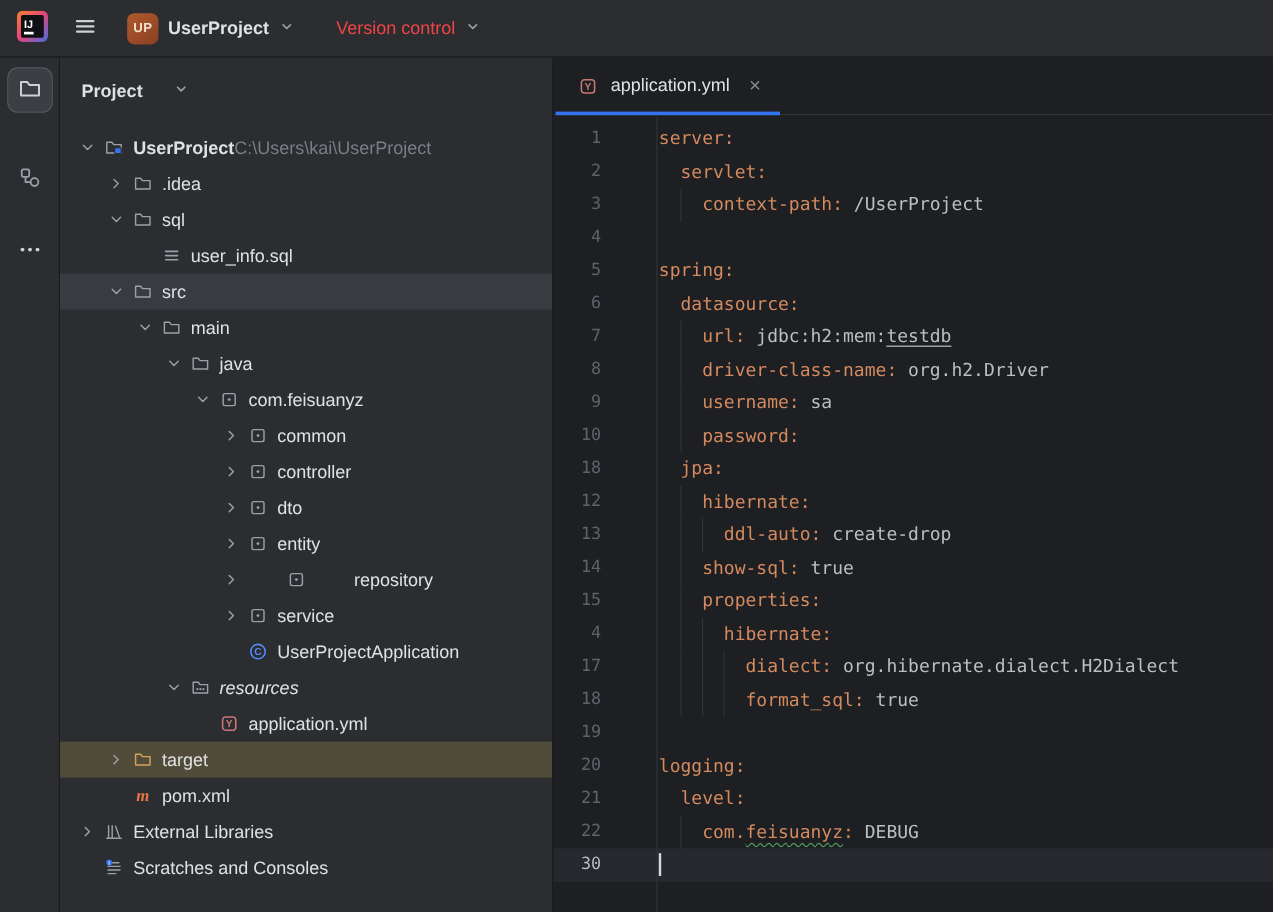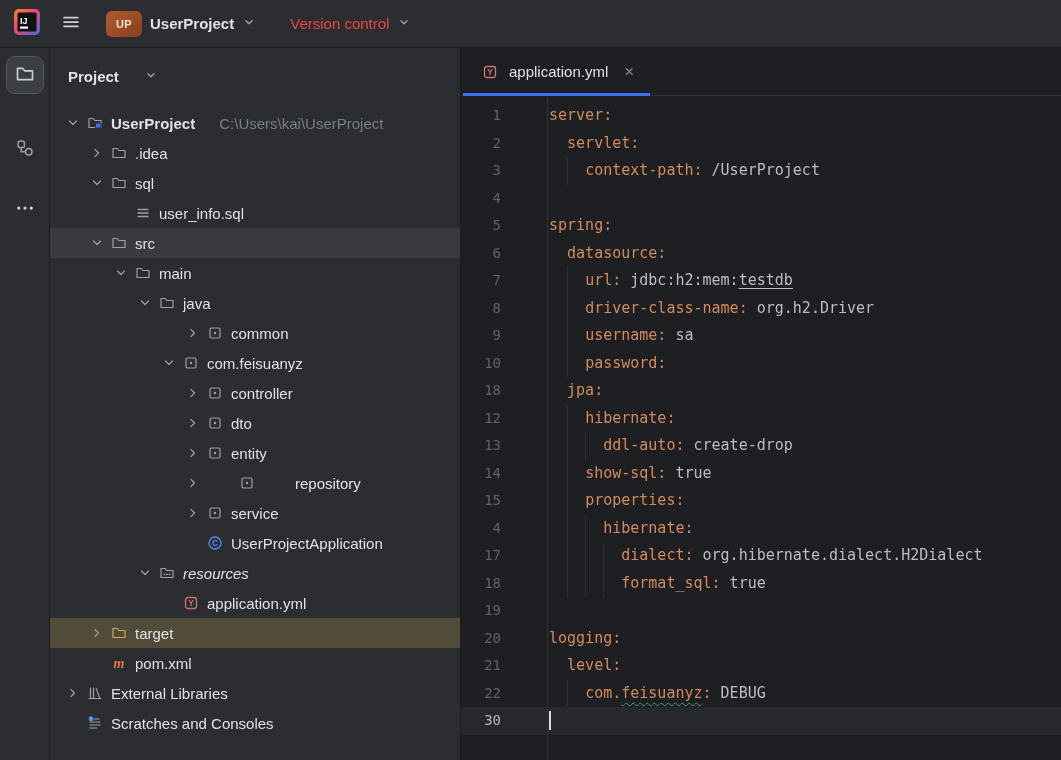--- a/index.html
+++ b/index.html
@@ -13,21 +13,21 @@
 
   
   .topbar{position:absolute;top:0;left:0;width:1061px;height:48px;background:#2b2d30;
     border-bottom:1px solid #1a1b1e;display:flex;align-items:center;padding:0 10px;z-index:5}
   .logo-wrap{width:30px;height:30px;display:flex;justify-content:center;margin-left:2px}
   .iconbtn{background:none;border:none;width:34px;height:34px;display:flex;align-items:center;
     justify-content:center;border-radius:6px;cursor:pointer;margin-left:12px}
   .proj-widget,.vcs-widget{display:flex;align-items:center;gap:8px;background:none;border:none;
     color:#dfe1e5;font-size:15px;padding:4px 8px;border-radius:6px;cursor:pointer}
   .proj-widget{margin-left:10px}
-  .avatar{width:36px;height:26px;border-radius:6px;background:linear-gradient(140deg,#b05a2f,#8a4020);
+  .avatar{width:26px;height:26px;border-radius:6px;background:linear-gradient(140deg,#b05a2f,#8a4020);
     color:#f4e0d0;font-size:11px;font-weight:700;display:flex;align-items:center;justify-content:center;letter-spacing:.3px}
   .proj-name{font-weight:600}
   .vcs-widget{color:#ef4444;margin-left:18px}
 
   
   .rail{position:absolute;top:48px;left:0;width:50px;height:712px;background:#2b2d30;
     border-right:1px solid #1a1b1e;display:flex;flex-direction:column;align-items:center;padding-top:9px;z-index:4}
   .railbtn{width:36px;height:36px;border-radius:8px;background:none;border:none;display:flex;
     align-items:center;justify-content:center;cursor:pointer}
   .railbtn.active{background:#3b3e42;outline:1px solid #55585e}
@@ -39,21 +39,21 @@
     border-right:1px solid #1a1b1e;overflow:hidden;z-index:3}
   .panel-header{height:32px;display:flex;align-items:center;gap:25px;padding-left:18px;color:#dfe1e5;
     font-size:15px;font-weight:600;margin-top:12px;cursor:pointer}
   .tree{margin-top:16px}
   .tree-row{height:30px;display:flex;align-items:center;color:#dfe1e5;font-size:15px;white-space:nowrap;cursor:pointer}
   .tree-row.selected{background:var(--selection)}
   .tree-row.excluded{background:var(--excluded-row)}
   .chev,.t-icon{width:22px;height:22px;display:flex;align-items:center;justify-content:center;flex:none}
   .label{margin-left:5px}
   .label.bold{font-weight:700}
-  .hint{margin-left:24px;color:#7a7e85}
+  .hint{margin-left:0;color:#7a7e85}
 
   
   .editor{position:absolute;top:48px;left:461px;width:600px;height:712px;background:#1e1f22}
   .tabbar{height:48px;border-bottom:1px solid #303236;display:flex;padding-left:2px}
   .tab{display:flex;align-items:center;gap:8px;padding:0 16px;font-size:15px;color:#dfe1e5;
     position:relative;cursor:pointer}
   .tab.active::after{content:"";position:absolute;left:0;right:0;bottom:-1px;height:3px;background:var(--accent)}
   .close{color:#868a91;font-size:17px;margin-left:8px;line-height:1;cursor:pointer}
 
   .codewrap{position:absolute;top:49px;left:0;right:0;bottom:0;padding-top:5px;
@@ -222,47 +222,47 @@
             <path d="M4.5 6L8 9.5L11.5 6" stroke="#9da0a8" stroke-width="1.2" fill="none" stroke-linecap="round" stroke-linejoin="round"></path>
           </svg>
         </span>
         <span class="t-icon">
           <svg width="16" height="16" viewBox="0 0 16 16">
             <path d="M2 12.5v-9h4.2l1.5 2H14v7z" stroke="#9da0a8" stroke-width="1.2" fill="none" stroke-linecap="round" stroke-linejoin="round"></path>
           </svg>
         </span>
         <span class="label">java</span>
       </div>
+      <div class="tree-row" style="padding-left: 108px;">
+        <span class="chev">
+          <svg width="16" height="16" viewBox="0 0 16 16">
+            <path d="M4.5 6L8 9.5L11.5 6" stroke="#9da0a8" stroke-width="1.2" fill="none" stroke-linecap="round" stroke-linejoin="round"></path>
+          </svg>
+        </span>
+        <span class="t-icon">
+          <svg width="16" height="16" viewBox="0 0 16 16">
+            <rect x="3" y="3" width="10" height="10" rx="1.5" stroke="#9da0a8" stroke-width="1.2" fill="none" stroke-linecap="round" stroke-linejoin="round"></rect>
+            <circle cx="8" cy="8" r="1.2" fill="#9da0a8"></circle>
+          </svg>
+        </span>
+        <span class="label">com.feisuanyz</span>
+      </div>
       <div class="tree-row" style="padding-left: 132px;">
         <span class="chev">
           <svg width="16" height="16" viewBox="0 0 16 16">
             <path d="M6 4.5L9.5 8L6 11.5" stroke="#9da0a8" stroke-width="1.2" fill="none" stroke-linecap="round" stroke-linejoin="round"></path>
           </svg>
         </span>
         <span class="t-icon">
           <svg width="16" height="16" viewBox="0 0 16 16">
             <rect x="3" y="3" width="10" height="10" rx="1.5" stroke="#9da0a8" stroke-width="1.2" fill="none" stroke-linecap="round" stroke-linejoin="round"></rect>
             <circle cx="8" cy="8" r="1.2" fill="#9da0a8"></circle>
           </svg>
         </span>
         <span class="label">common</span>
-      </div>
-      <div class="tree-row" style="padding-left: 108px;">
-        <span class="chev">
-          <svg width="16" height="16" viewBox="0 0 16 16">
-            <path d="M4.5 6L8 9.5L11.5 6" stroke="#9da0a8" stroke-width="1.2" fill="none" stroke-linecap="round" stroke-linejoin="round"></path>
-          </svg>
-        </span>
-        <span class="t-icon">
-          <svg width="16" height="16" viewBox="0 0 16 16">
-            <rect x="3" y="3" width="10" height="10" rx="1.5" stroke="#9da0a8" stroke-width="1.2" fill="none" stroke-linecap="round" stroke-linejoin="round"></rect>
-            <circle cx="8" cy="8" r="1.2" fill="#9da0a8"></circle>
-          </svg>
-        </span>
-        <span class="label">com.feisuanyz</span>
       </div>
       <div class="tree-row" style="padding-left: 132px;">
         <span class="chev">
           <svg width="16" height="16" viewBox="0 0 16 16">
             <path d="M6 4.5L9.5 8L6 11.5" stroke="#9da0a8" stroke-width="1.2" fill="none" stroke-linecap="round" stroke-linejoin="round"></path>
           </svg>
         </span>
         <span class="t-icon">
           <svg width="16" height="16" viewBox="0 0 16 16">
             <rect x="3" y="3" width="10" height="10" rx="1.5" stroke="#9da0a8" stroke-width="1.2" fill="none" stroke-linecap="round" stroke-linejoin="round"></rect>

